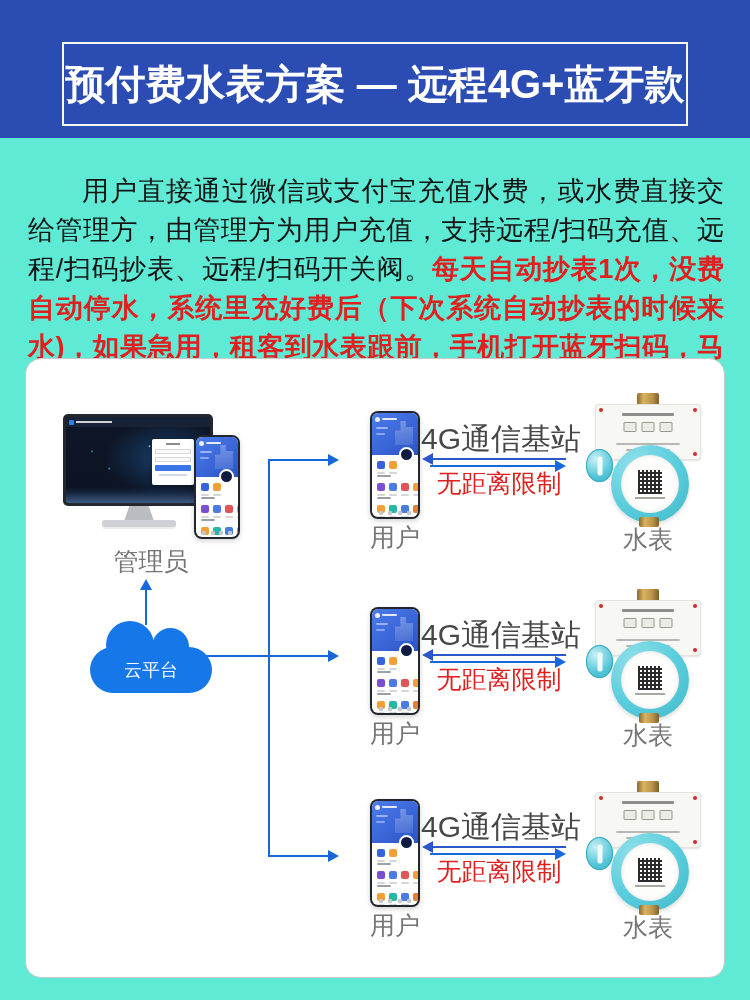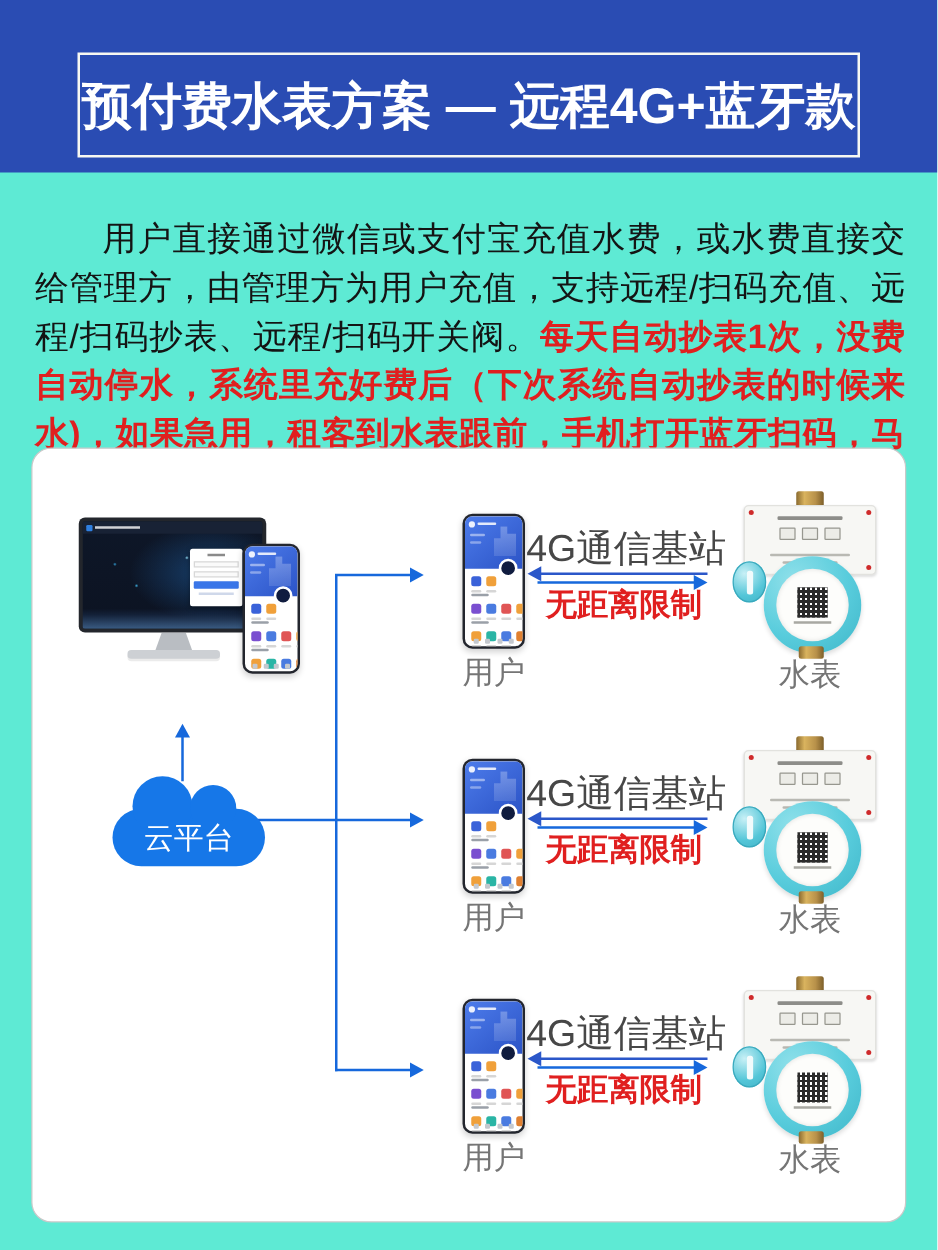--- a/index.html
+++ b/index.html
@@ -118,29 +118,29 @@
   .mt-sn{width:30px;height:2px;background:#a8a8a2}
   .mt-fit-bot{position:absolute;left:53px;top:124px;width:20px;height:10px;border-radius:2px;
     background:linear-gradient(90deg,#8a6a2f,#d9b35e 30%,#b8914a 70%,#7d5f2a)}
 
   
   .cloud{position:absolute;left:64px;top:288px;width:122px;height:46px;background:var(--cloud-blue);
     border-radius:23px;z-index:3}
   .cloud::before{content:"";position:absolute;left:16px;top:-26px;width:48px;height:48px;border-radius:50%;background:var(--cloud-blue)}
   .cloud::after{content:"";position:absolute;left:62px;top:-19px;width:37px;height:37px;border-radius:50%;background:var(--cloud-blue)}
   .cloud-label{position:absolute;inset:0;display:flex;align-items:center;justify-content:center;
-    color:#fff;font-size:24px;z-index:4}
+    color:#fff;font-size:18px;z-index:4}
 
   
   .device-label{position:absolute;text-align:center;color:var(--label-gray);font-size:25px}
   .row{position:absolute;left:0;width:698px;height:168px}
   .station-label{position:absolute;left:380px;top:18px;width:190px;text-align:center;
     color:var(--station-label-gray);font-size:30px}
   .note-label{position:absolute;left:398px;top:66px;width:150px;text-align:center;
-    color:var(--accent-red);font-size:25px;font-weight:700}
+    color:var(--accent-red);font-size:25px;font-weight:400}
   .da-top{position:absolute;left:406px;top:57px;width:134px;height:2px;background:var(--line-blue-dark)}
   .da-bot{position:absolute;left:404px;top:64px;width:126px;height:2px;background:var(--line-blue)}
 </style>
 </head>
 <body>
 
 <div class="page">
 
   <div class="banner">
     <div class="banner-box">
@@ -198,20 +198,21 @@
             <i style="background:#e08030"></i>
           </div>
           <div class="mp-tabs">
             <i></i>
             <i></i>
             <i></i>
             <i></i>
           </div>
         </div>
       </div>
+    <div class="device-label" style="left:30px;top:186px;width:190px">管理员</div>
 
     <div class="ah up" style="left:114px;top:220px"></div>
     <div class="v-line" style="left:119px;top:229px;height:37px"></div>
     <div class="cloud">
       <div class="cloud-label">云平台</div>
     </div>
 
     <div class="v-line" style="left:242px;top:101px;height:397px"></div>
     <div class="h-line" style="left:242px;top:100px;width:62px"></div>
     <div class="ah right" style="left:302px;top:95px"></div>

